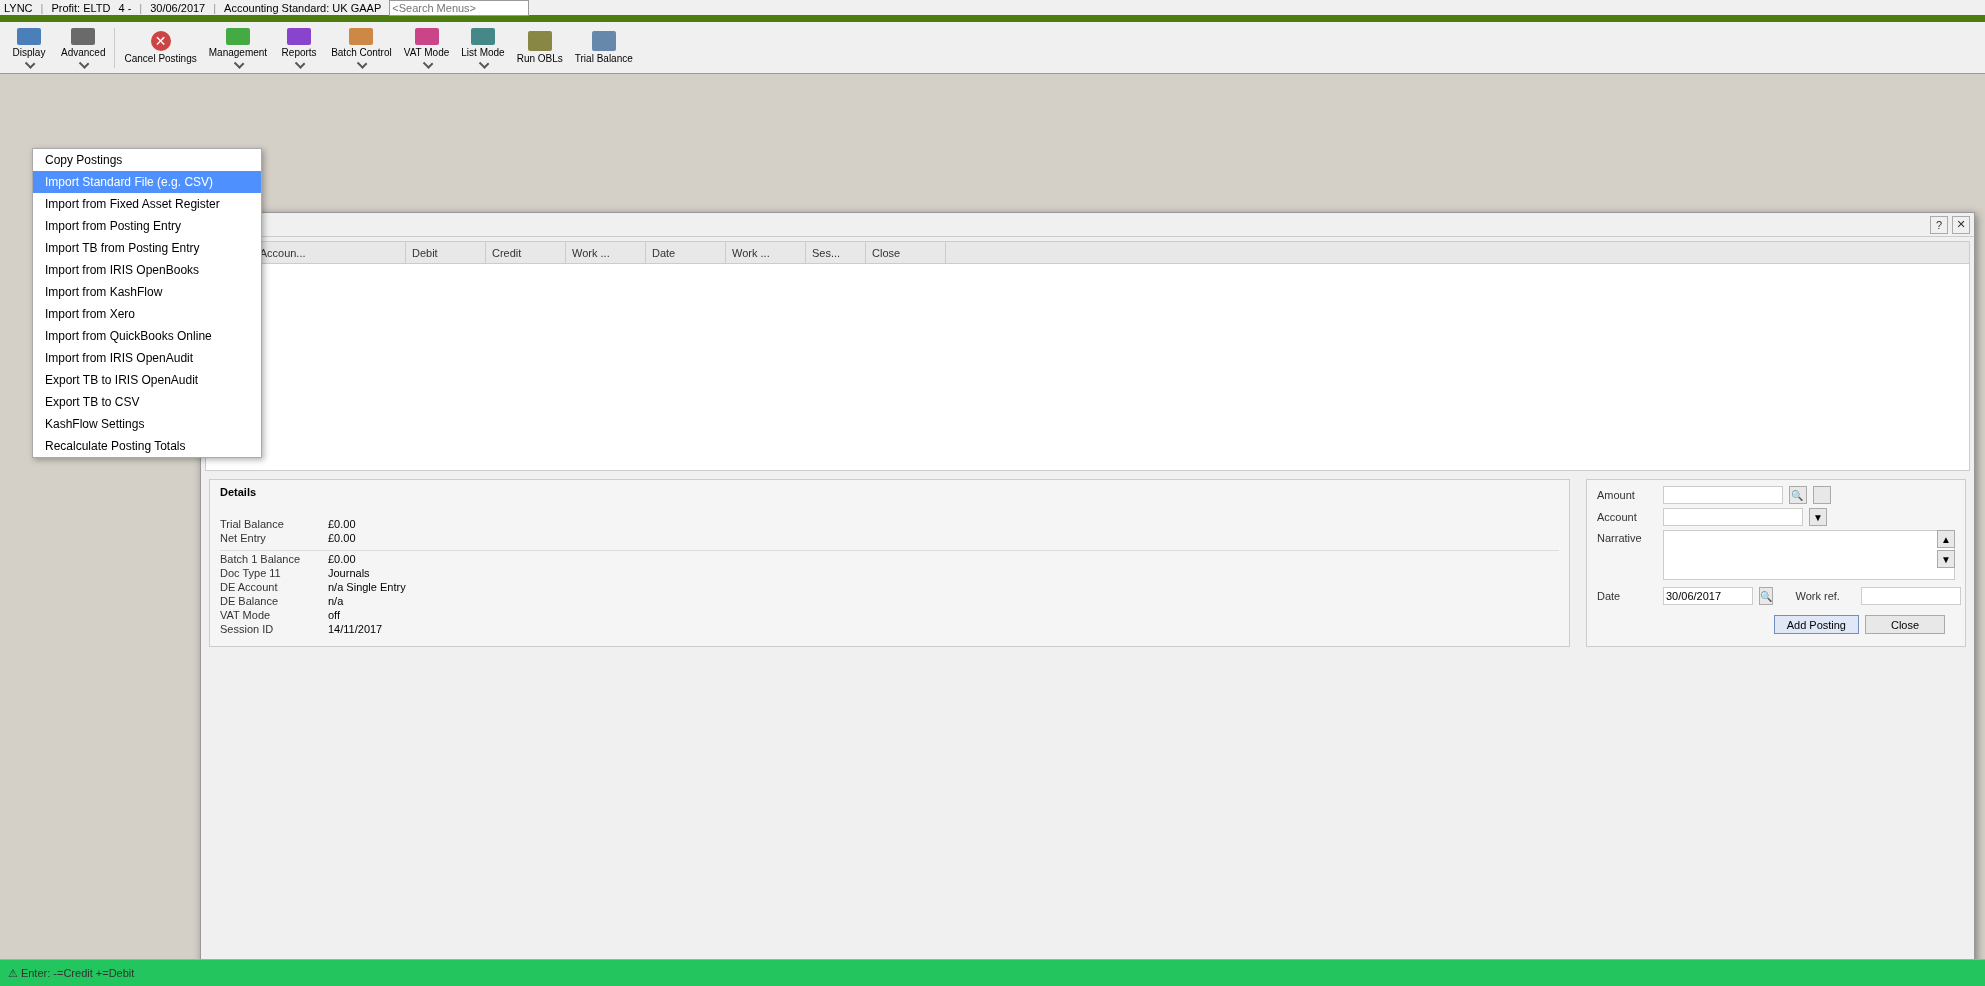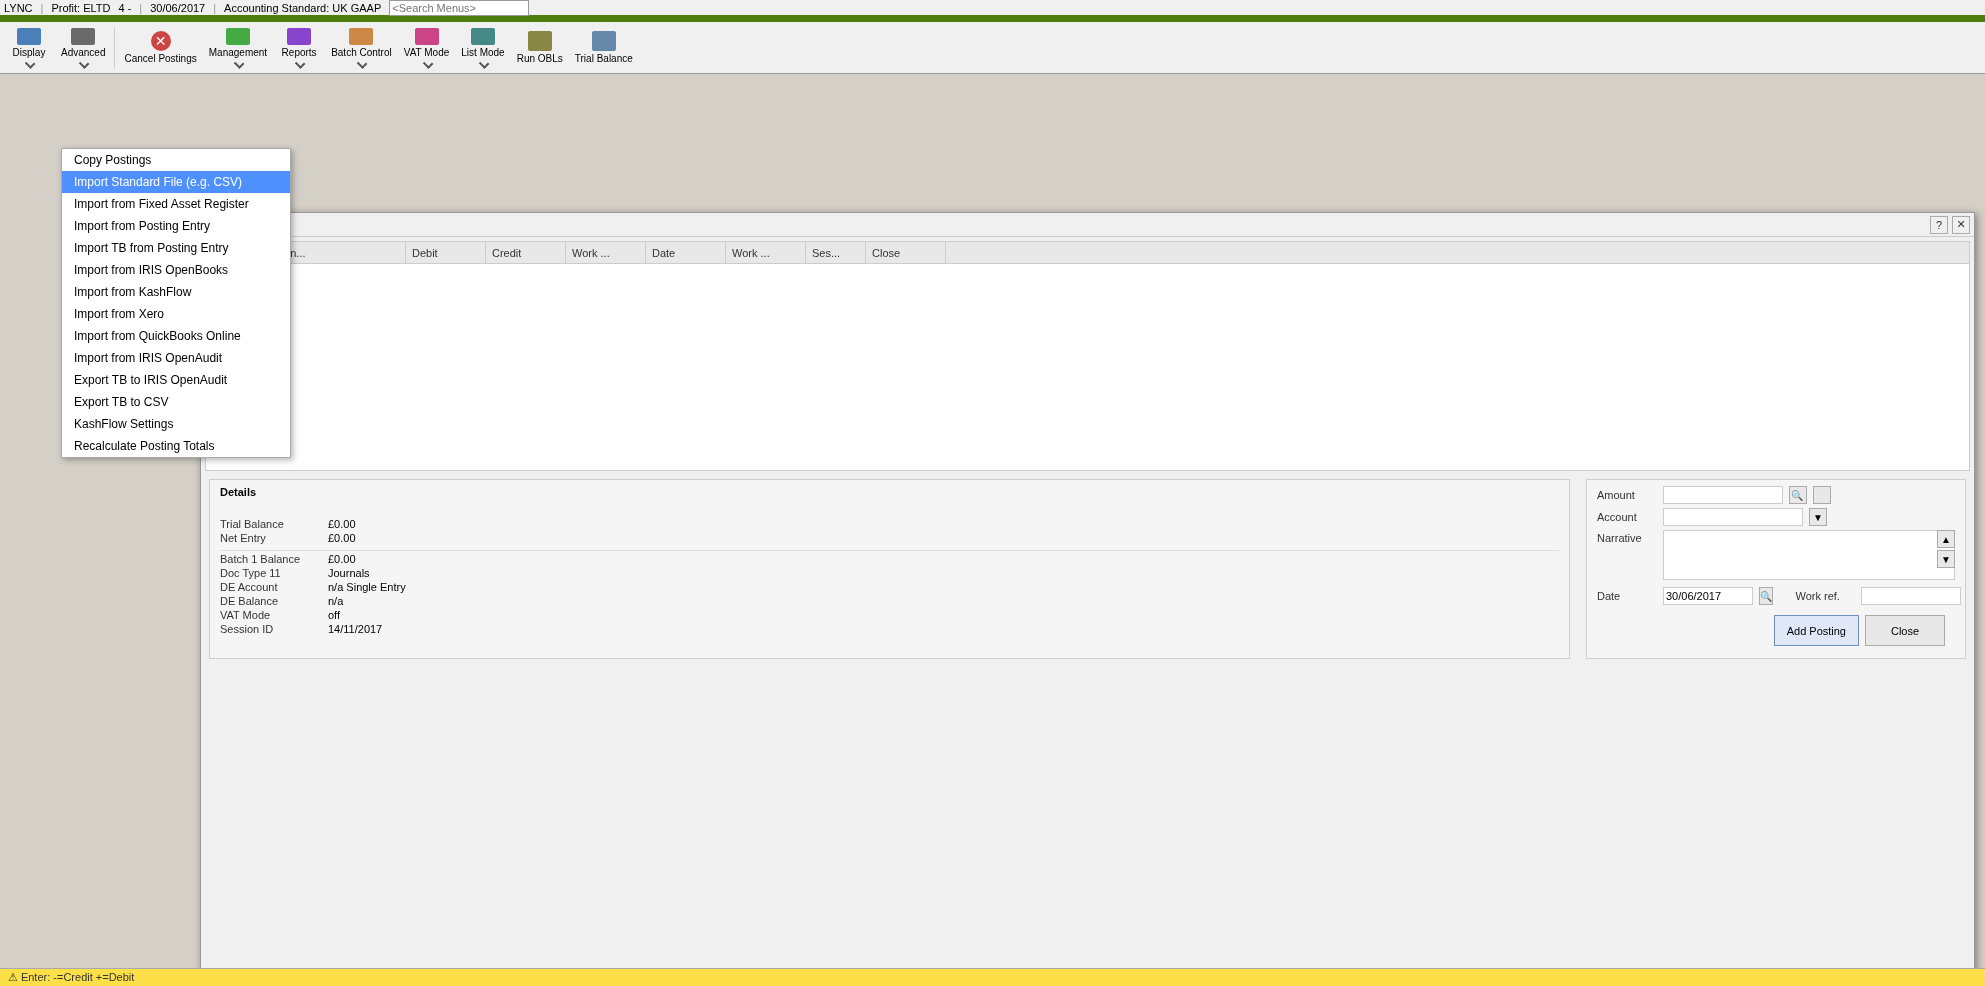--- a/index.html
+++ b/index.html
@@ -70,21 +70,21 @@
       width: 1px;
       height: 40px;
       background: #ccc;
       margin: 0 2px;
     }
 
     
     .dropdown-menu {
       position: absolute;
       top: 56px;
-      left: 61px;
+      left: 32px;
       width: 230px;
       background: white;
       border: 1px solid #aaa;
       box-shadow: 2px 2px 6px rgba(0,0,0,0.3);
       z-index: 1000;
     }
     .menu-item {
       padding: 4px 12px;
       font-size: 12px;
       color: #000;
@@ -254,41 +254,41 @@
       height: 14px;
     }
 
     .action-buttons {
       display: flex;
       justify-content: flex-end;
       padding: 6px 10px;
       gap: 6px;
     }
     .action-btn {
-      height: 31px;
+      height: 19px;
       min-width: 80px;
       border: 1px solid #aaa;
       background: #e8e8e8;
       cursor: pointer;
       font-size: 11px;
       padding: 0 12px;
     }
     .action-btn.primary {
       background: #e0e8f8;
       border-color: #7090c0;
     }
 
     
     .status-bar {
       position: absolute;
       bottom: 0;
       left: 0;
       right: 0;
-      height: 18px;
-      background: #fde047;
+      height: 27px;
+      background: #22c55e;
       border-top: 1px solid #aaa;
       display: flex;
       align-items: center;
       padding: 0 8px;
       font-size: 11px;
       color: #333;
     }
 
     .toolbar-icon-display { background: #4a7fba; width: 24px; height: 20px; border-radius: 2px; }
     .toolbar-icon-advanced { background: #6a6a6a; width: 24px; height: 20px; border-radius: 2px; }

